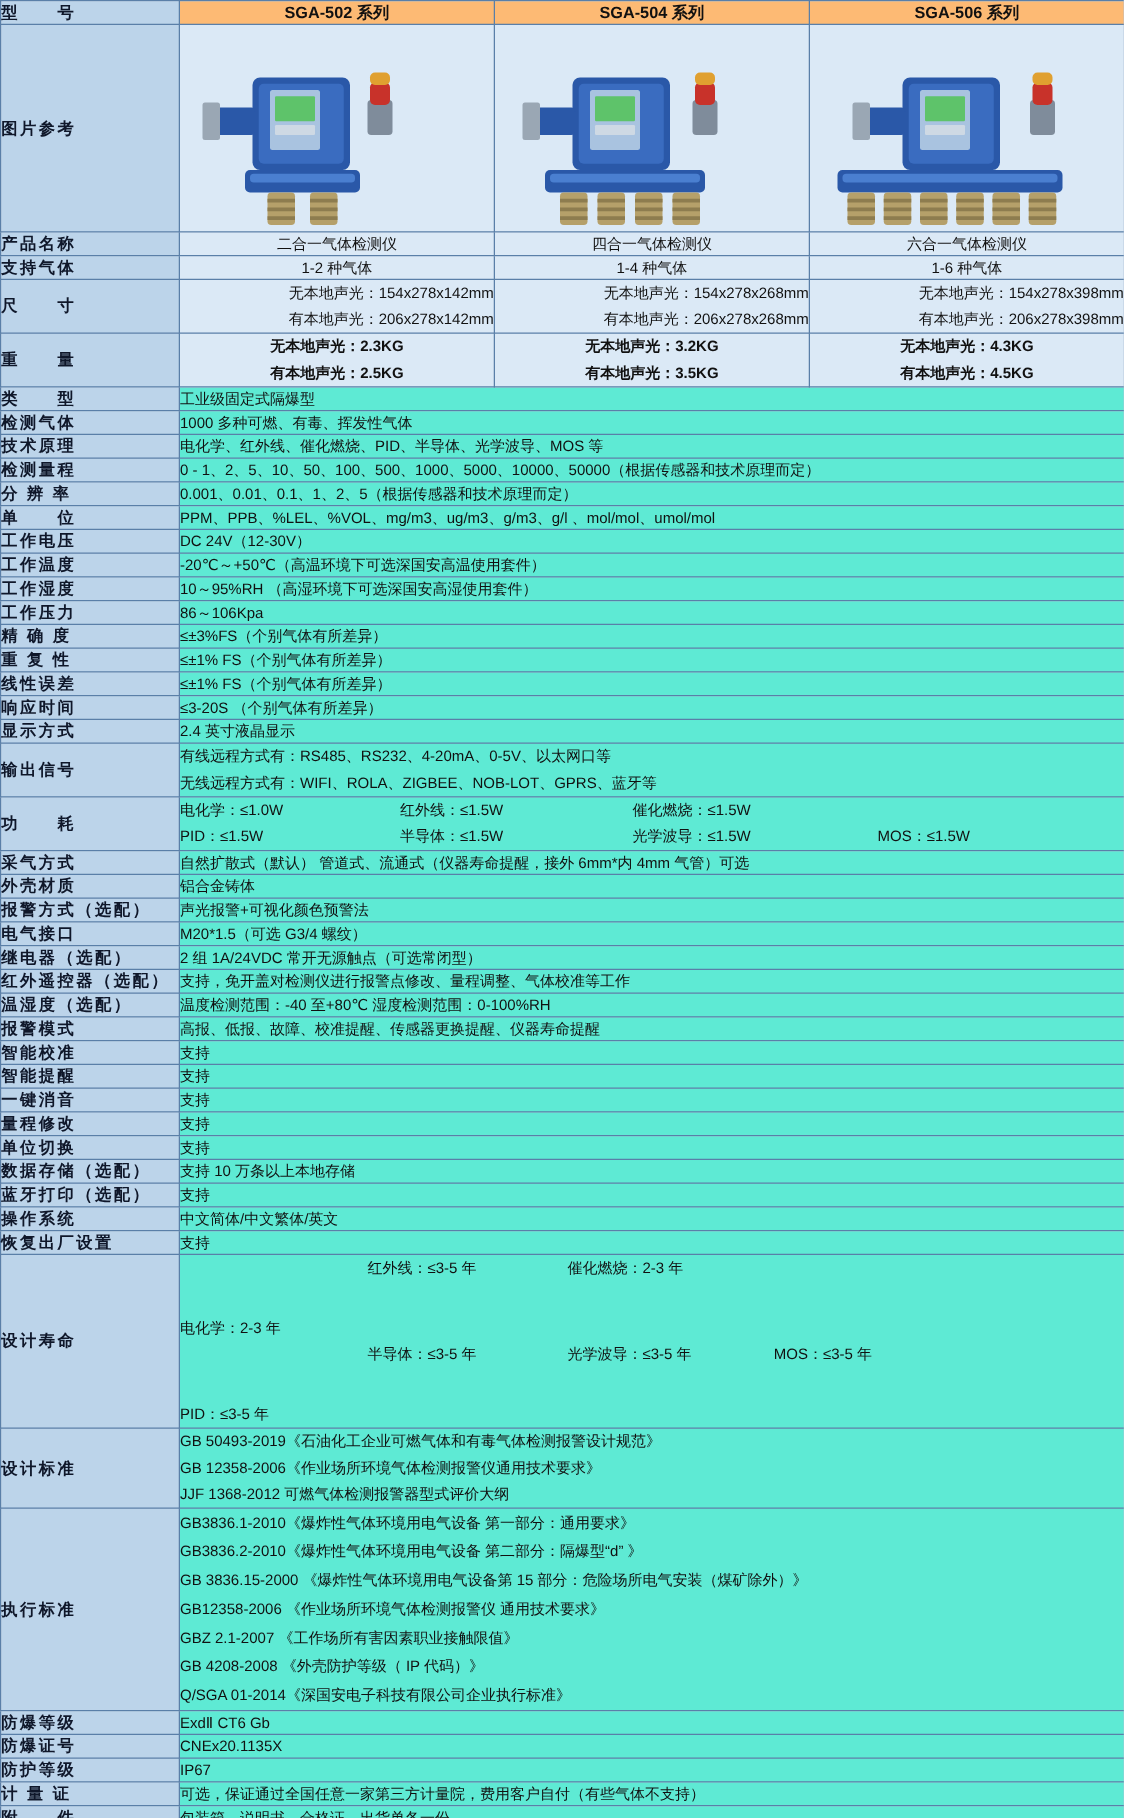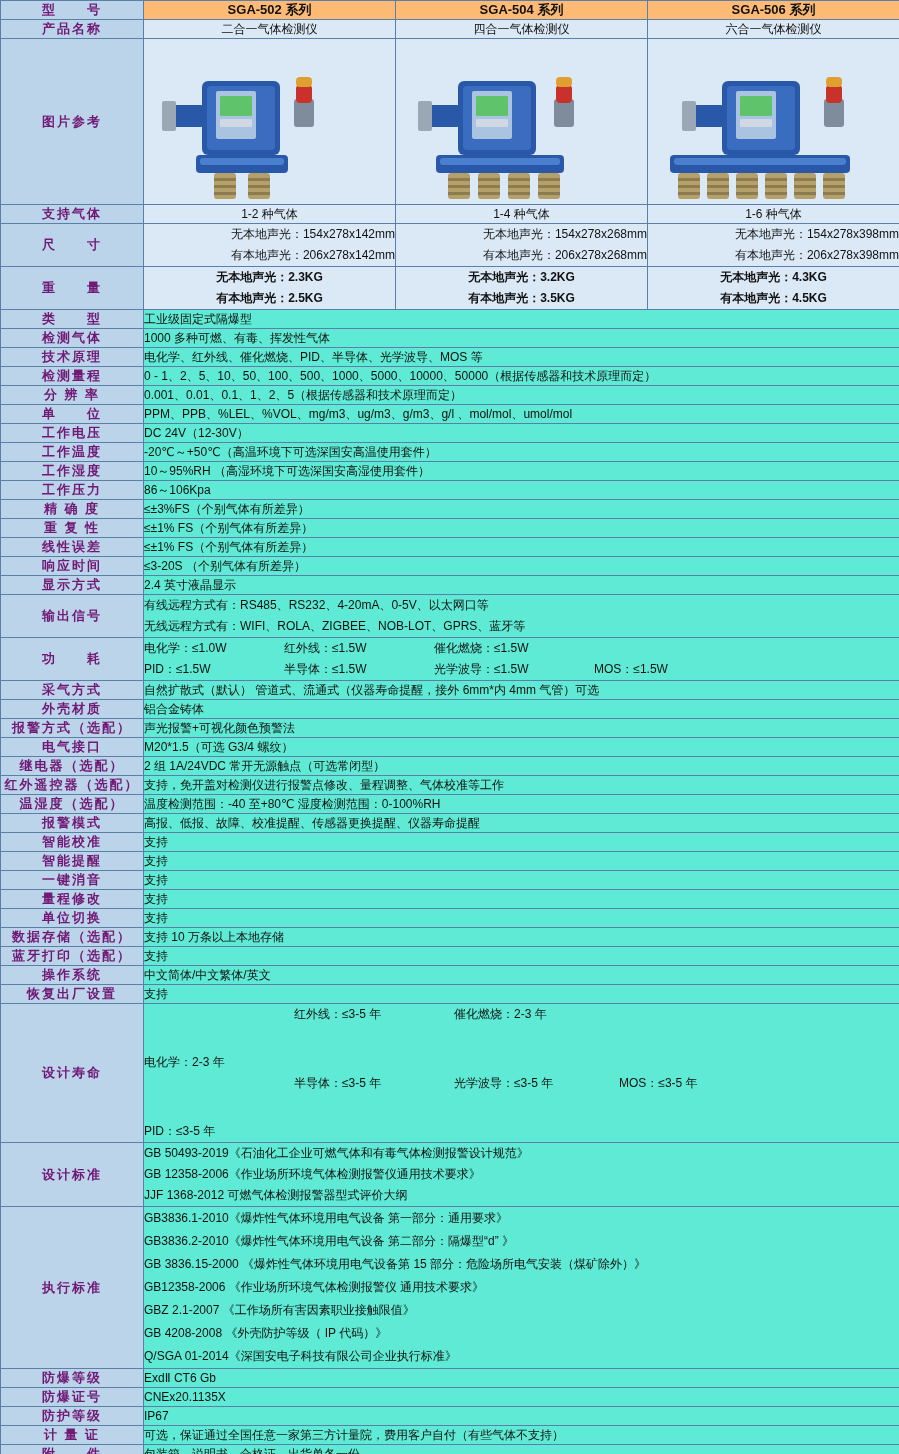--- a/index.html
+++ b/index.html
@@ -1,26 +1,26 @@
 <!DOCTYPE html>
 <html><head>
 <meta charset="utf-8">
 <style>
   html,body{margin:0;padding:0;background:#fff;}
   body{font-family:"Liberation Sans","DejaVu Sans",sans-serif;}
   .sheet{width:899px;}
   table.spec{border-collapse:collapse;width:899px;table-layout:fixed;}
   table.spec td{border:1px solid #5a7fa8;padding:0;vertical-align:middle;}
-  .lbl{background:#bcd4ea;text-align:center;font-weight:bold;font-size:13px;color:#701a75;letter-spacing:2px;padding:4px 2px;}
+  .lbl{background:#bcd4ea;text-align:left;font-weight:bold;font-size:13px;color:#0f172a;letter-spacing:2px;padding:4px 2px;}
   .val{background:#5eead4;font-size:12px;color:#111;padding:4px 6px;}
   .hdr{background:#fdba74;text-align:center;font-weight:bold;font-size:13px;color:#111;padding:5px 2px;}
   .sub{background:#dbe9f6;text-align:center;font-size:12px;color:#111;padding:4px 2px;}
   .imgcell{background:#dbe9f6;text-align:center;padding:4px 0;}
   .stack div{padding:2px 0;}
-  .power .r{display:flex;padding:2px 0;}
+  .power .r{display:flex;padding:2px 0;gap:36px;}
   .power .p1{width:140px;}
   .power .p2{width:150px;}
   .power .p3{width:160px;}
   .life .r{display:flex;padding:2px 0;}
   .life .p1{width:150px;margin-top:48px;}
   .life .p2{width:160px;}
   .life .p3{width:165px;}
   .std div{padding:2px 0;}
   .exec div{padding:3px 0;}
   .dim div{padding:2px 0;text-align:right;}
@@ -38,27 +38,20 @@
     <col style="width:252px">
     <col style="width:252px">
   </colgroup>
 
   <tbody>
         <tr>
     <td class="lbl">型　　号</td>
     <td class="hdr">SGA-502 系列</td>
     <td class="hdr">SGA-504 系列</td>
     <td class="hdr">SGA-506 系列</td>
-  </tr>
-
-  <tr>
-    <td class="lbl">产品名称</td>
-    <td class="sub">二合一气体检测仪</td>
-    <td class="sub">四合一气体检测仪</td>
-    <td class="sub">六合一气体检测仪</td>
   </tr>
 
   <tr>
     <td class="lbl">图片参考</td>
     <td class="imgcell">
       <svg width="240" height="165" viewBox="0 0 240 165">
 
         <g>
           <rect x="150" y="60" width="20" height="28" rx="3" fill="#7f8c9b"></rect>
           <rect x="152" y="46" width="16" height="18" rx="4" fill="#c8322a"></rect>
@@ -171,20 +164,27 @@
                 <rect x="146" y="153" width="22" height="3"></rect>
           <rect x="175" y="139" width="22" height="3"></rect>
                 <rect x="175" y="146" width="22" height="3"></rect>
                 <rect x="175" y="153" width="22" height="3"></rect>
         </g>
       </svg>
     </td>
   </tr>
 
   <tr>
+    <td class="lbl">产品名称</td>
+    <td class="sub">二合一气体检测仪</td>
+    <td class="sub">四合一气体检测仪</td>
+    <td class="sub">六合一气体检测仪</td>
+  </tr>
+
+  <tr>
     <td class="lbl">支持气体</td>
     <td class="sub">1-2 种气体</td>
     <td class="sub">1-4 种气体</td>
     <td class="sub">1-6 种气体</td>
   </tr>
 
   <tr>
     <td class="lbl">尺　　寸</td>
     <td class="sub dim">
       <div>无本地声光：154x278x142mm</div>

